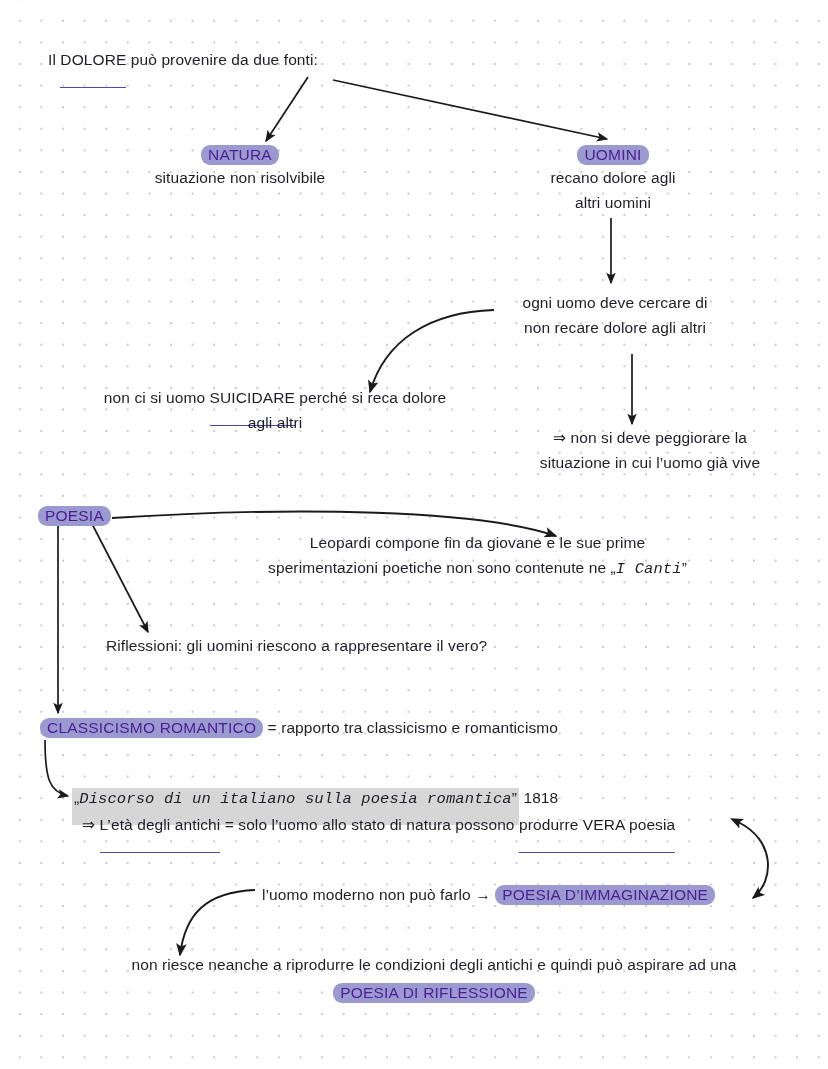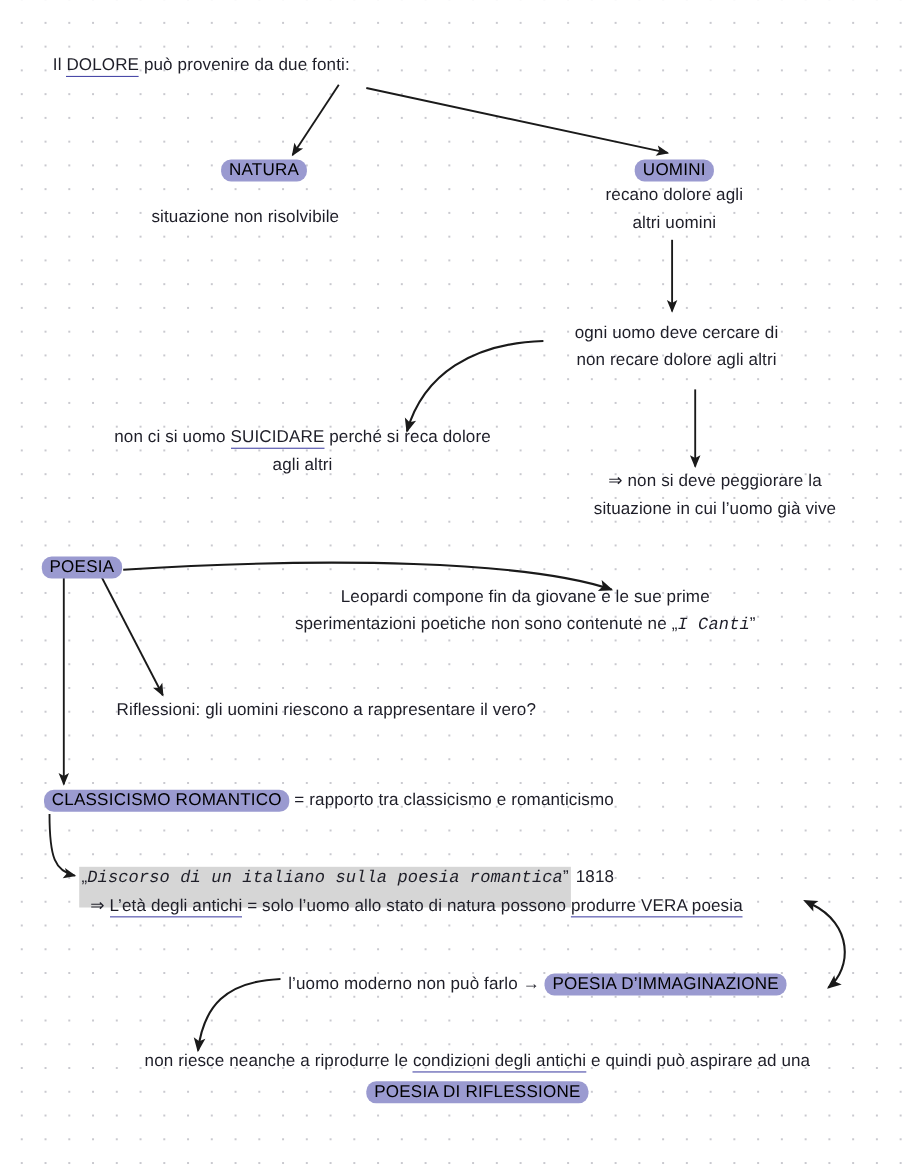--- a/index.html
+++ b/index.html
@@ -32,30 +32,30 @@
     line-height: 25px;
     white-space: nowrap;
     letter-spacing: 0.1px;
     color: #1e1e28;
   }
   .ctr { text-align: center; }
   .hl {
     background: #9a9ad0;
     border-radius: 9px;
     padding: 1px 7px 2px 7px;
-    color: #000000;
+    color: #4c1d95;
     letter-spacing: 0.2px;
   }
   .hl-gray {
     background: #d6d6d6;
     padding: 1px 2px 19px 2px;
   }
   .u {
     border-bottom: 1.4px solid #4a4aa8;
-    padding-bottom: 1px;
+    padding-bottom: 19px;
   }
   .it { font-style: italic; font-family: Liberation Mono, monospace; }
   .blk { position: absolute; }
 </style>
 </head>
 <body>
 
 <div id="page">
 
   <svg id="arrows" viewBox="0 0 828 1069">
@@ -91,21 +91,21 @@
     <path d="M255,890 C205,892 185,915 180,955" stroke="#1a1a1a" stroke-width="1.9" fill="none" marker-end="url(#ah)"></path>
   </svg>
 
   <div class="txt blk" style="left:48px; top:47px;">
     <span>Il </span><span class="u">DOLORE</span><span> può provenire da due fonti:</span>
   </div>
 
   <div class="txt blk ctr" style="left:145px; top:142px; width:190px; white-space:normal;">
     <span class="hl">NATURA</span>
   </div>
-  <div class="txt blk ctr" style="left:128px; top:165px; width:190px;margin-top:20px;">
+  <div class="txt blk ctr" style="left:145px; top:165px; width:190px;">
     <span>situazione non risolvibile</span>
   </div>
 
   <div class="txt blk ctr" style="left:520px; top:142px; width:186px; white-space:normal;">
     <span class="hl">UOMINI</span>
   </div>
   <div class="txt blk ctr" style="left:520px; top:165px; width:186px;">
     <div>recano dolore agli</div>
     <div>altri uomini</div>
   </div>

